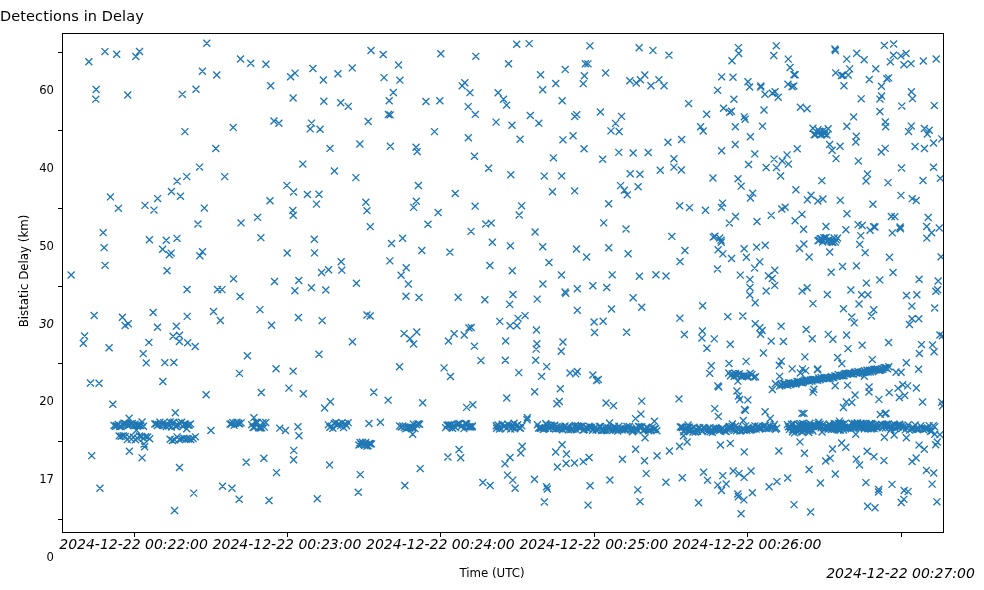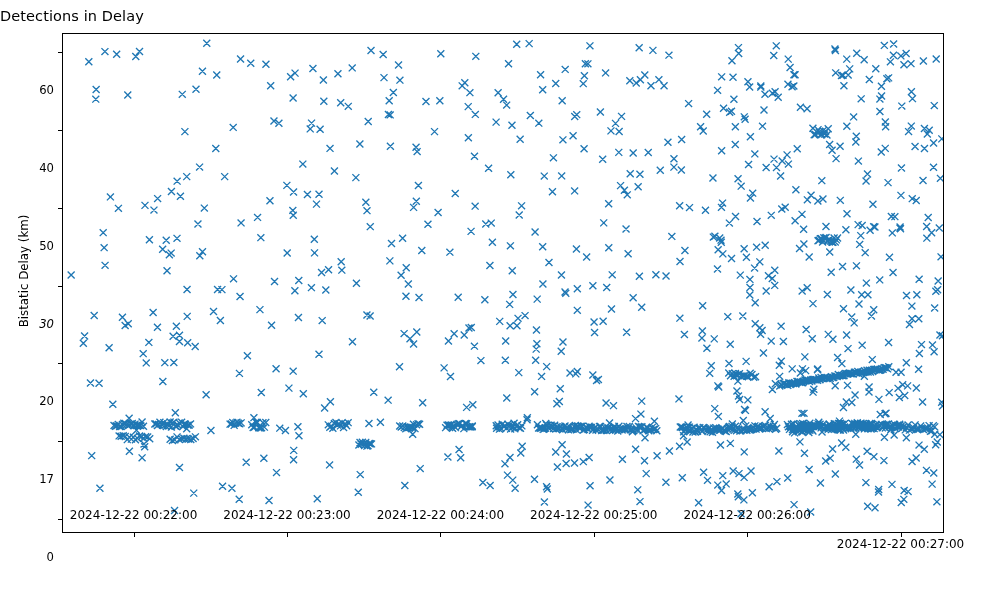--- a/index.html
+++ b/index.html
@@ -20,22 +20,22 @@
     border:1.1px solid #000000;box-sizing:border-box;background:#ffffff;
     overflow:hidden;
   }
   #points-layer{position:absolute;left:0;top:0;width:100%;height:100%;}
 
   
   .xtick-mark{position:absolute;top:533px;width:1px;height:4px;background:#000;}
   .ytick-mark{position:absolute;left:58px;width:4px;height:1px;background:#000;}
 
   .xtick-label{
-    position:absolute;top:508px;font-size:12px;color:#000;
-    transform:translateX(-50%);white-space:nowrap;
+    position:absolute;top:536px;font-size:14px;color:#000;
+    transform:translateX(-50%);white-space:nowrap;font-style:italic;
   }
   .ytick-label{
     position:absolute;right:930px;font-size:11.6px;color:#000;
     transform:translateY(-50%);white-space:nowrap;text-align:right;
     width:40px;
     margin-top:38px;
   }
 
   #xlabel{
     position:absolute;left:0;top:566px;width:984px;text-align:center;
@@ -84,15 +84,16 @@
       <div class="ytick-mark" style="top: 285.722px;"></div>
       <div class="ytick-label" style="top: 285.722px; font-style: italic;">30</div>
       <div class="ytick-mark" style="top: 207.961px;"></div>
       <div class="ytick-label" style="top: 207.961px;">50</div>
       <div class="ytick-mark" style="top: 130.201px;"></div>
       <div class="ytick-label" style="top: 130.201px;">40</div>
       <div class="ytick-mark" style="top: 52.4401px;"></div>
       <div class="ytick-label" style="top: 52.4401px;">60</div>
     </div>
 
+  <div id="xlabel">Time (UTC)</div>
   <div id="ylabel">Bistatic Delay (km)</div>
 
 </div>
 
 </body></html>

